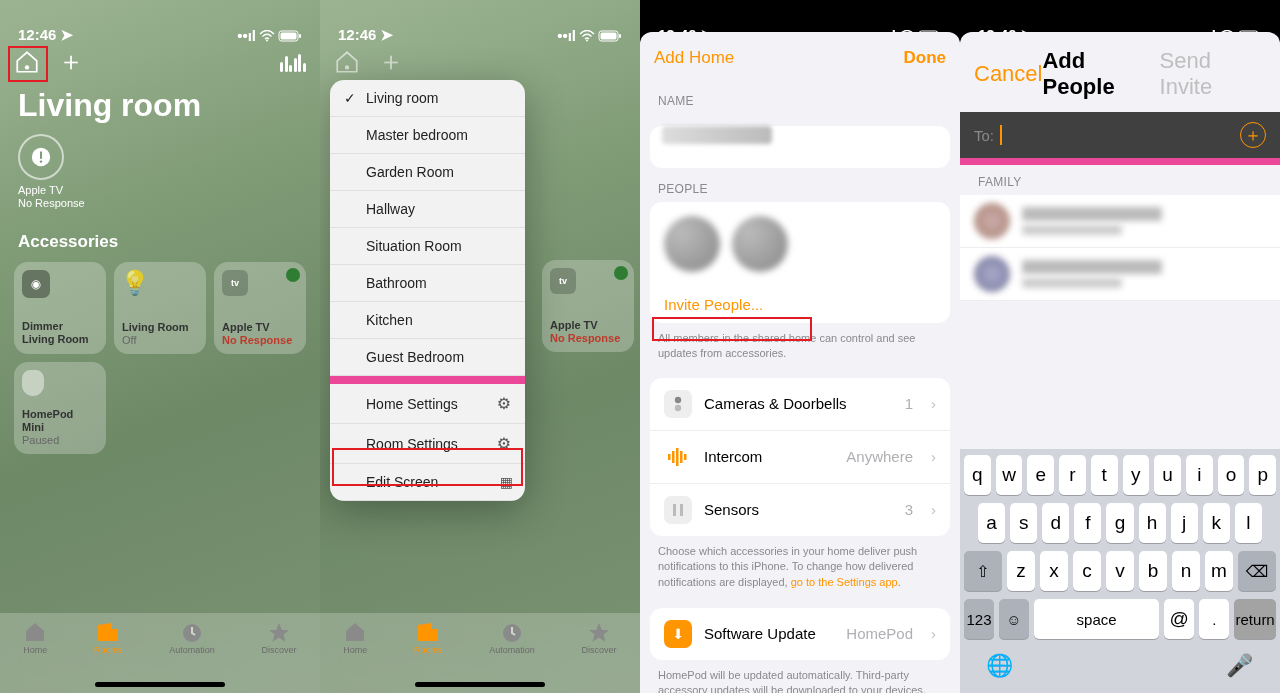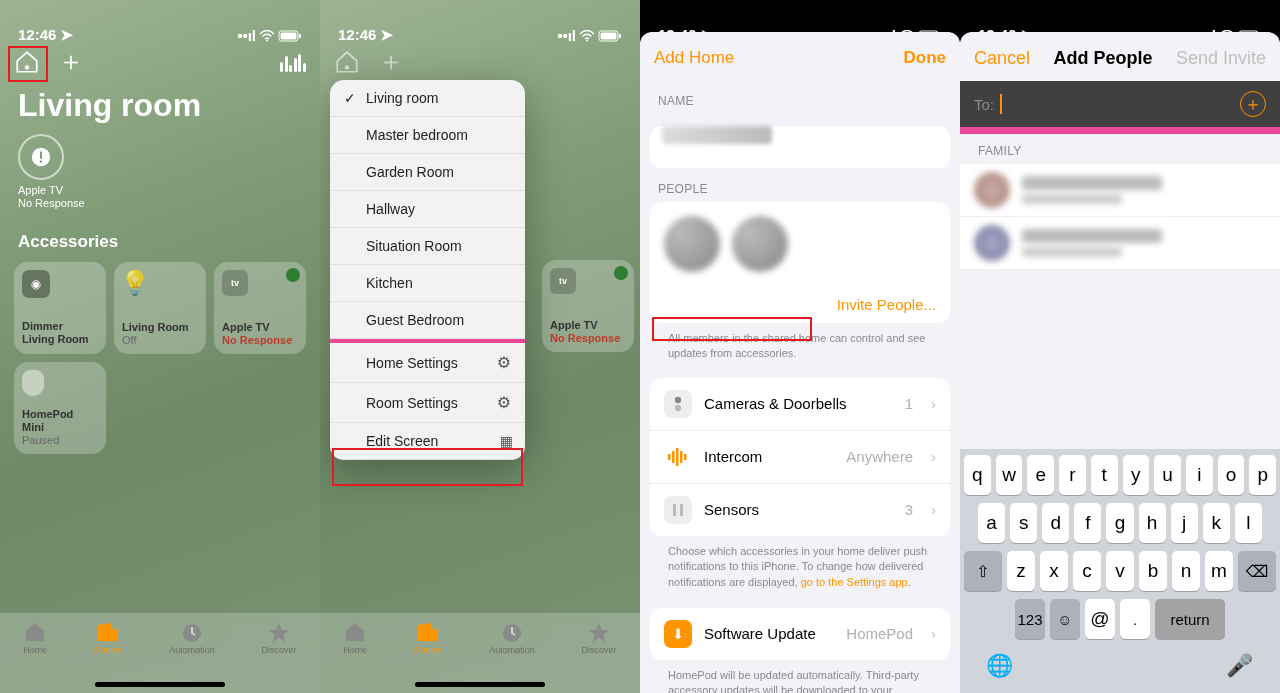--- a/index.html
+++ b/index.html
@@ -29,46 +29,46 @@
   .tile .tstatus.red { color:#c0392b; font-weight:600; }
   .dot-green { width:14px; height:14px; border-radius:50%; background:#2e7d32; position:absolute; top:6px; right:6px; }
   .tabbar { position:absolute; bottom:0; left:0; right:0; height:80px; background:rgba(0,0,0,0.04); display:flex; justify-content:space-around; align-items:flex-start; padding-top:8px; backdrop-filter: blur(10px);}
   .bg-green .tabbar { background:rgba(255,255,255,0.22); }
   .tab { display:flex; flex-direction:column; align-items:center; gap:2px; font-size:9px; color:#6b6b6b; }
   .tab.active { color:#ff9500; }
   .homebar { position:absolute; bottom:6px; left:50%; transform:translateX(-50%); width:130px; height:5px; border-radius:3px; background:#000; }
   
   .popover { position:absolute; top:80px; left:10px; width:195px; background:#f2f2f2; border-radius:14px; box-shadow:0 10px 40px rgba(0,0,0,0.3); overflow:hidden; }
   .popover .item { display:flex; align-items:center; padding:10px 14px; font-size:14px; color:#222; border-bottom:1px solid rgba(0,0,0,0.08); gap:8px; }
-  .popover .item.sep { border-top:4px solid #ec4899; }
+  .popover .item.sep { border-top:8px solid #ec4899; }
   .check { width:14px; }
   .gear { margin-left:auto; font-size:16px; color:#555;}
   .qrish { margin-left:auto; font-size:14px; letter-spacing:-2px; color:#555;}
   .tile-row-p2 { position:absolute; top:260px; left:222px; display:flex; gap:8px; }
   
   .modal { position:absolute; top:32px; left:0; right:0; bottom:0; background:#f2f2f7; border-radius:12px 12px 0 0; display:flex; flex-direction:column; }
   .modal-header { display:flex; justify-content:space-between; padding:16px 14px 12px; font-size:17px; }
   .orange { color:#ff9500; }
   .grey { color:#bfbfbf; }
   .section-label { font-size:12px; color:#8a8a8e; padding:14px 18px 6px; letter-spacing:0.3px; }
-  .card { background:#fff; border-radius:12px; margin:0 10px;text-align:right; }
+  .card { background:#fff; border-radius:12px; margin:0 10px; }
   .person-row { display:flex; gap:12px; padding:14px; }
   .avatar { width:56px; height:56px; border-radius:50%; background:radial-gradient(circle at 30% 30%, #bbb, #888); filter:blur(3px); }
   .invite { color:#ff9500; font-size:15px; padding:10px 14px; }
-  .note { font-size:11px; color:#8a8a8e; padding:8px 28px; line-height:1.4; }
+  .note { font-size:11px; color:#8a8a8e; padding:8px 18px; line-height:1.4; }
   .note a { color:#ff9500; text-decoration:none; }
   .list-row { display:flex; align-items:center; padding:12px 14px; font-size:15px; border-bottom:1px solid #eee; gap:12px; }
   .list-row:last-child { border-bottom:none; }
   .row-icon { width:28px; height:28px; border-radius:7px; background:#eee; display:flex; align-items:center; justify-content:center; font-size:14px;}
   .row-detail { margin-left:auto; color:#b0b0b4; font-size:15px; }
   .chev { color:#c0c0c4; margin-left:6px; }
   .input-card { background:#fff; border-radius:12px; margin:0 10px; height:42px; }
   .input-card .blur-name { width:110px; height:18px; margin:12px; border-radius:4px; background:linear-gradient(90deg,#ddd,#bbb); filter:blur(2px); }
   
-  .navbar { display:flex; justify-content:space-between; align-items:center; padding:16px 14px 12px; font-size:18px; }
+  .navbar { display:flex; justify-content:space-between; align-items:center; padding:16px 14px 12px; font-size:22px; }
   .nav-title { font-weight:600; }
   .to-row { display:flex; align-items:center; padding:10px 14px; border-bottom:7px solid #ec4899; background:#404040; }
   .to-label { color:#8a8a8e; font-size:15px; margin-right:6px; }
   .cursor { width:2px; height:20px; background:#ff9500; }
   .add-circle { margin-left:auto; width:26px; height:26px; border:1.5px solid #ff9500; border-radius:50%; display:flex; align-items:center; justify-content:center; color:#ff9500; font-size:18px; line-height:1; }
   .family-item { display:flex; align-items:center; gap:12px; padding:8px 14px; background:#fff; border-bottom:1px solid #eee; }
   .family-av { width:36px; height:36px; border-radius:50%; background:radial-gradient(circle,#caa,#a87); filter:blur(3px); }
   .family-text { width:140px; height:14px; background:#bbb; border-radius:3px; filter:blur(3px); }
   .family-sub { width:100px; height:10px; background:#ccc; border-radius:3px; margin-top:4px; filter:blur(3px); }
   
@@ -243,20 +243,24 @@
     <div class="item">
         <span class="check"></span>
         <span>Hallway</span>
       </div>
     <div class="item">
         <span class="check"></span>
         <span>Situation Room</span>
       </div>
     <div class="item">
         <span class="check"></span>
+        <span>Bathroom</span>
+      </div>
+    <div class="item">
+        <span class="check"></span>
         <span>Kitchen</span>
       </div>
     <div class="item">
         <span class="check"></span>
         <span>Guest Bedroom</span>
       </div>
     <div class="item sep">
         <span class="check"></span>
         <span>Home Settings</span>
         <span class="gear">⚙</span>
@@ -466,20 +470,21 @@
         <div class="key">c</div>
         <div class="key">v</div>
         <div class="key">b</div>
         <div class="key">n</div>
         <div class="key">m</div>
         <div class="key func">⌫</div>
       </div>
       <div class="krow">
         <div class="key func sm">123</div>
         <div class="key func sm">☺</div>
+        <div class="key space">space</div>
         <div class="key at">@</div>
         <div class="key sm">.</div>
         <div class="key ret">return</div>
       </div>
       <div class="kbot">
         <span>🌐</span>
         <span>🎤</span>
       </div>
     </div>
   </div>

